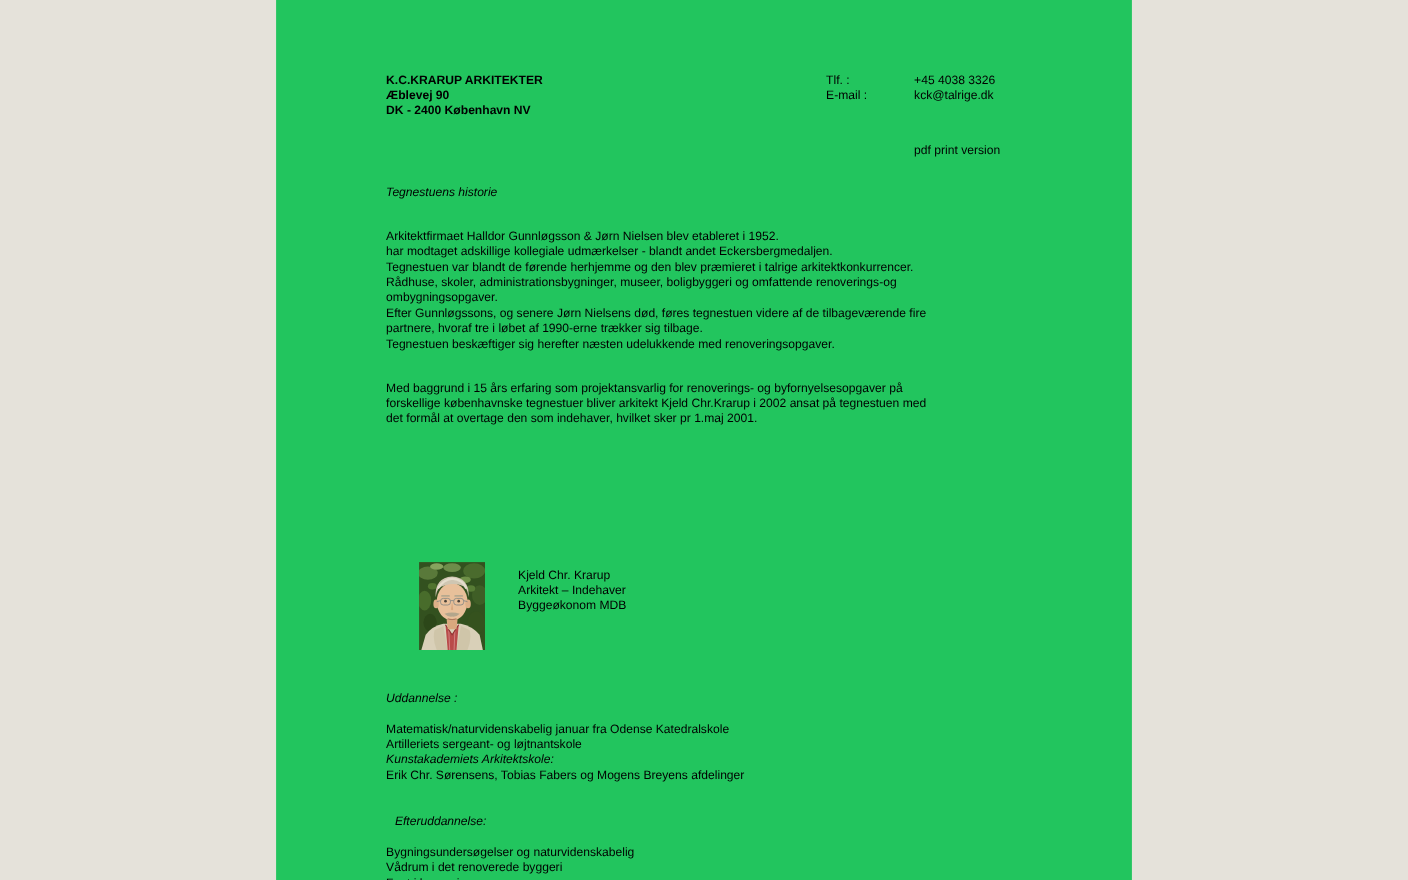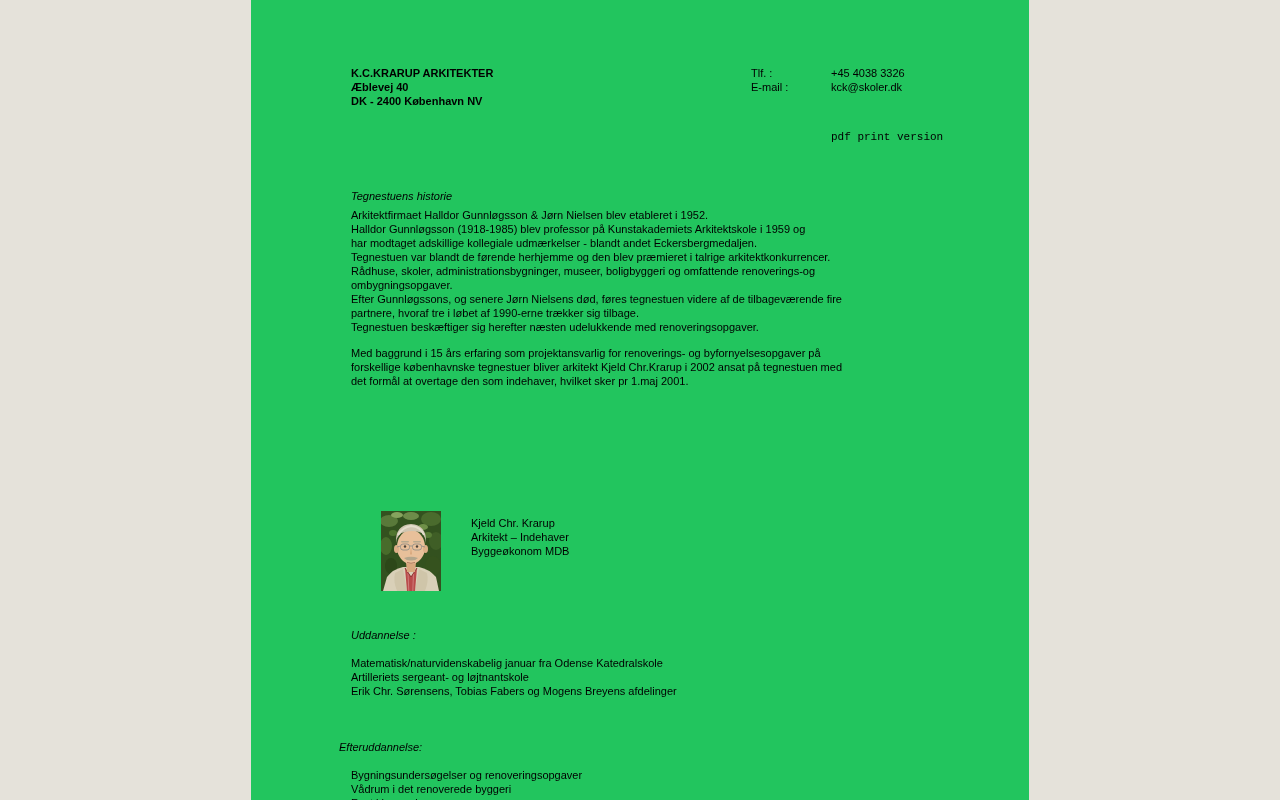--- a/index.html
+++ b/index.html
@@ -18,50 +18,49 @@
     left: 251px; top: 0;
     width: 778px; height: 800px;
     background: #ffffff;
   }
   .abs { position: absolute; }
   .italic { font-style: italic; }
   .bold { font-weight: bold; }
   .line { height: 14px; white-space: nowrap; }
   .contact-row { height: 14px; white-space: nowrap; }
   .contact-label { display: inline-block; width: 80px; }
-  .pdf-link { cursor: pointer; font-family: Liberation Mono, monospace; }
+  .pdf-link { cursor: pointer; }
   .photo-frame { width: 60px; height: 80px; overflow: hidden; }
 </style>
 </head>
 <body style="background: rgb(229, 226, 218);">
 
 <div class="content" style="background: #22c55e;">
 
   <div class="abs" style="left:100px; top:66px;">
     <div class="line bold">K.C.KRARUP ARKITEKTER</div>
-    <div class="line bold">Æblevej 40</div>
+    <div class="line bold">Æblevej 90</div>
     <div class="line bold">DK - 2400 København NV</div>
   </div>
 
   <div class="abs" style="left:500px; top:66px;">
     <div class="contact-row">
       <span class="contact-label">Tlf. :</span><span>+45 4038 3326</span>
     </div>
     <div class="contact-row">
-      <span class="contact-label">E-mail :</span><span>kck@skoler.dk</span>
+      <span class="contact-label">E-mail :</span><span>kck@talrige.dk</span>
     </div>
   </div>
 
   <div class="abs line pdf-link" style="left:580px; top:130px;">pdf print version</div>
 
-  <div class="abs line italic" style="left:100px; top:189px;font-style:italic;">Tegnestuens historie</div>
+  <div class="abs line italic" style="left:100px; top:168px;font-style:italic;">Tegnestuens historie</div>
 
   <div class="abs" style="left:100px; top:208px;">
     <div class="line">Arkitektfirmaet Halldor Gunnløgsson &amp; Jørn Nielsen blev etableret i 1952.</div>
-    <div class="line">Halldor Gunnløgsson (1918-1985) blev professor på Kunstakademiets Arkitektskole i 1959 og</div>
     <div class="line">har modtaget adskillige kollegiale udmærkelser - blandt andet Eckersbergmedaljen.</div>
     <div class="line">Tegnestuen var blandt de førende herhjemme og den blev præmieret i talrige arkitektkonkurrencer.</div>
     <div class="line">Rådhuse, skoler, administrationsbygninger, museer, boligbyggeri og omfattende renoverings-og</div>
     <div class="line">ombygningsopgaver.</div>
     <div class="line">Efter Gunnløgssons, og senere Jørn Nielsens død, føres tegnestuen videre af de tilbageværende fire</div>
     <div class="line">partnere, hvoraf tre i løbet af 1990-erne trækker sig tilbage.</div>
     <div class="line">Tegnestuen beskæftiger sig herefter næsten udelukkende med renoveringsopgaver.</div>
   </div>
 
   <div class="abs" style="left:100px; top:346px;">
@@ -115,24 +114,25 @@
     <div class="line">Kjeld Chr. Krarup</div>
     <div class="line">Arkitekt – Indehaver</div>
     <div class="line">Byggeøkonom MDB</div>
   </div>
 
   <div class="abs line italic" style="left:100px; top:628px;">Uddannelse :</div>
 
   <div class="abs" style="left:100px; top:656px;">
     <div class="line">Matematisk/naturvidenskabelig januar fra Odense Katedralskole</div>
     <div class="line">Artilleriets sergeant- og løjtnantskole</div>
+    <div class="line italic">Kunstakademiets Arkitektskole:</div>
     <div class="line">Erik Chr. Sørensens, Tobias Fabers og Mogens Breyens afdelinger</div>
   </div>
 
-  <div class="abs line italic" style="left:88px; top:740px;">Efteruddannelse:</div>
+  <div class="abs line italic" style="left:108px; top:740px;">Efteruddannelse:</div>
 
   <div class="abs" style="left:100px; top:768px;">
-    <div class="line">Bygningsundersøgelser og renoveringsopgaver</div>
+    <div class="line">Bygningsundersøgelser og naturvidenskabelig</div>
     <div class="line">Vådrum i det renoverede byggeri</div>
     <div class="line">Fugt i byggeri</div>
   </div>
 
 </div>
 
 </body></html>

